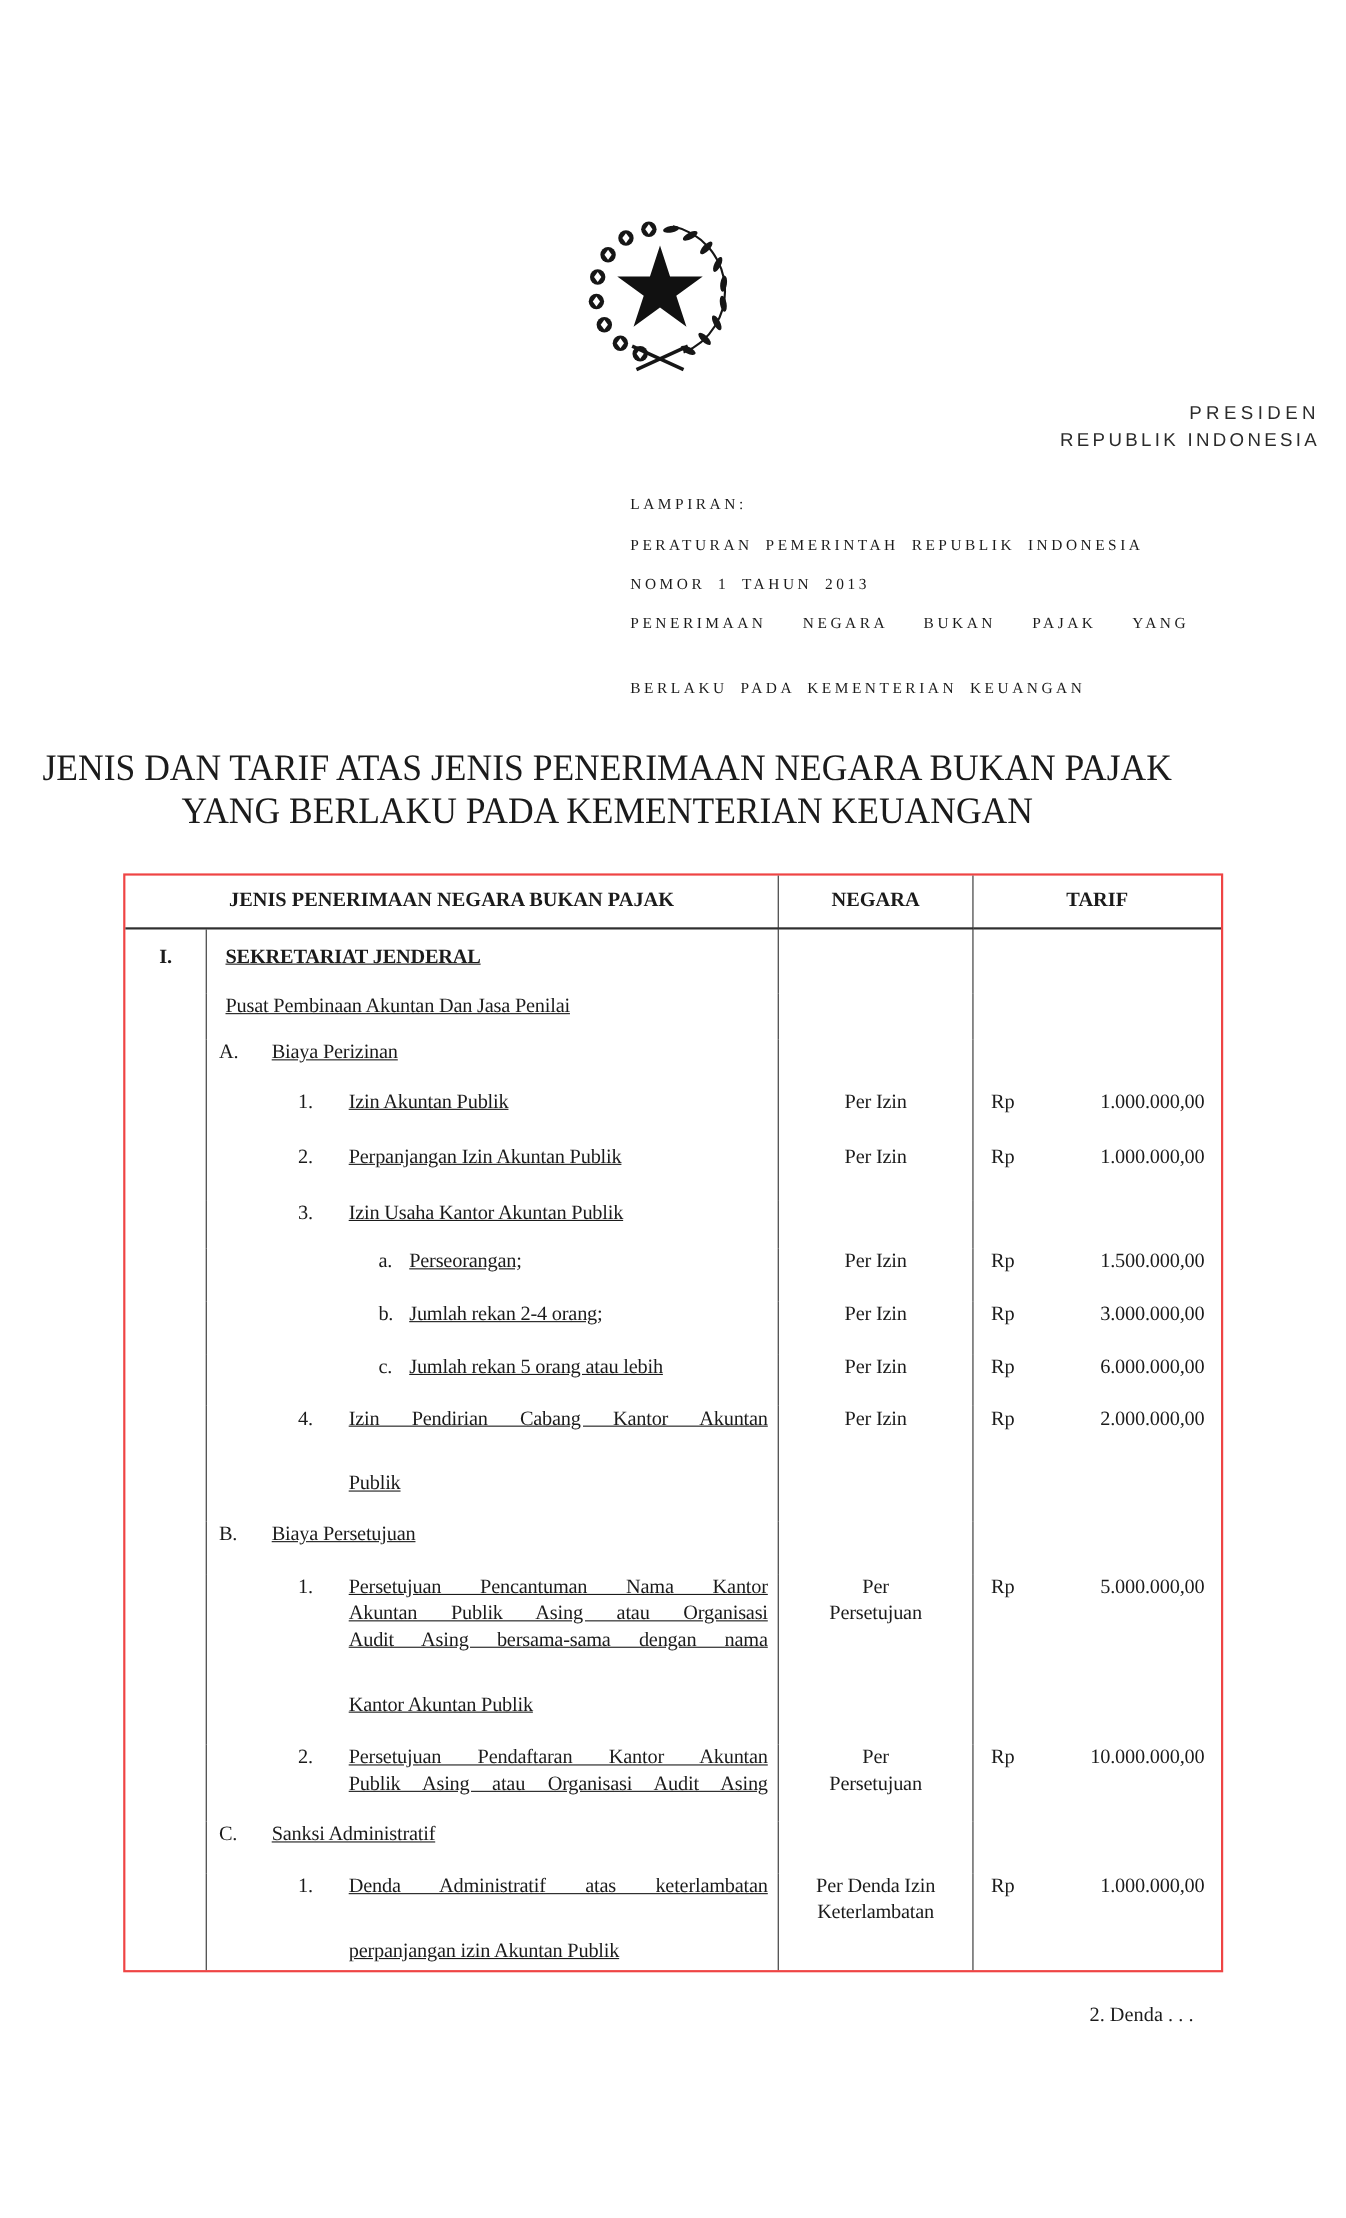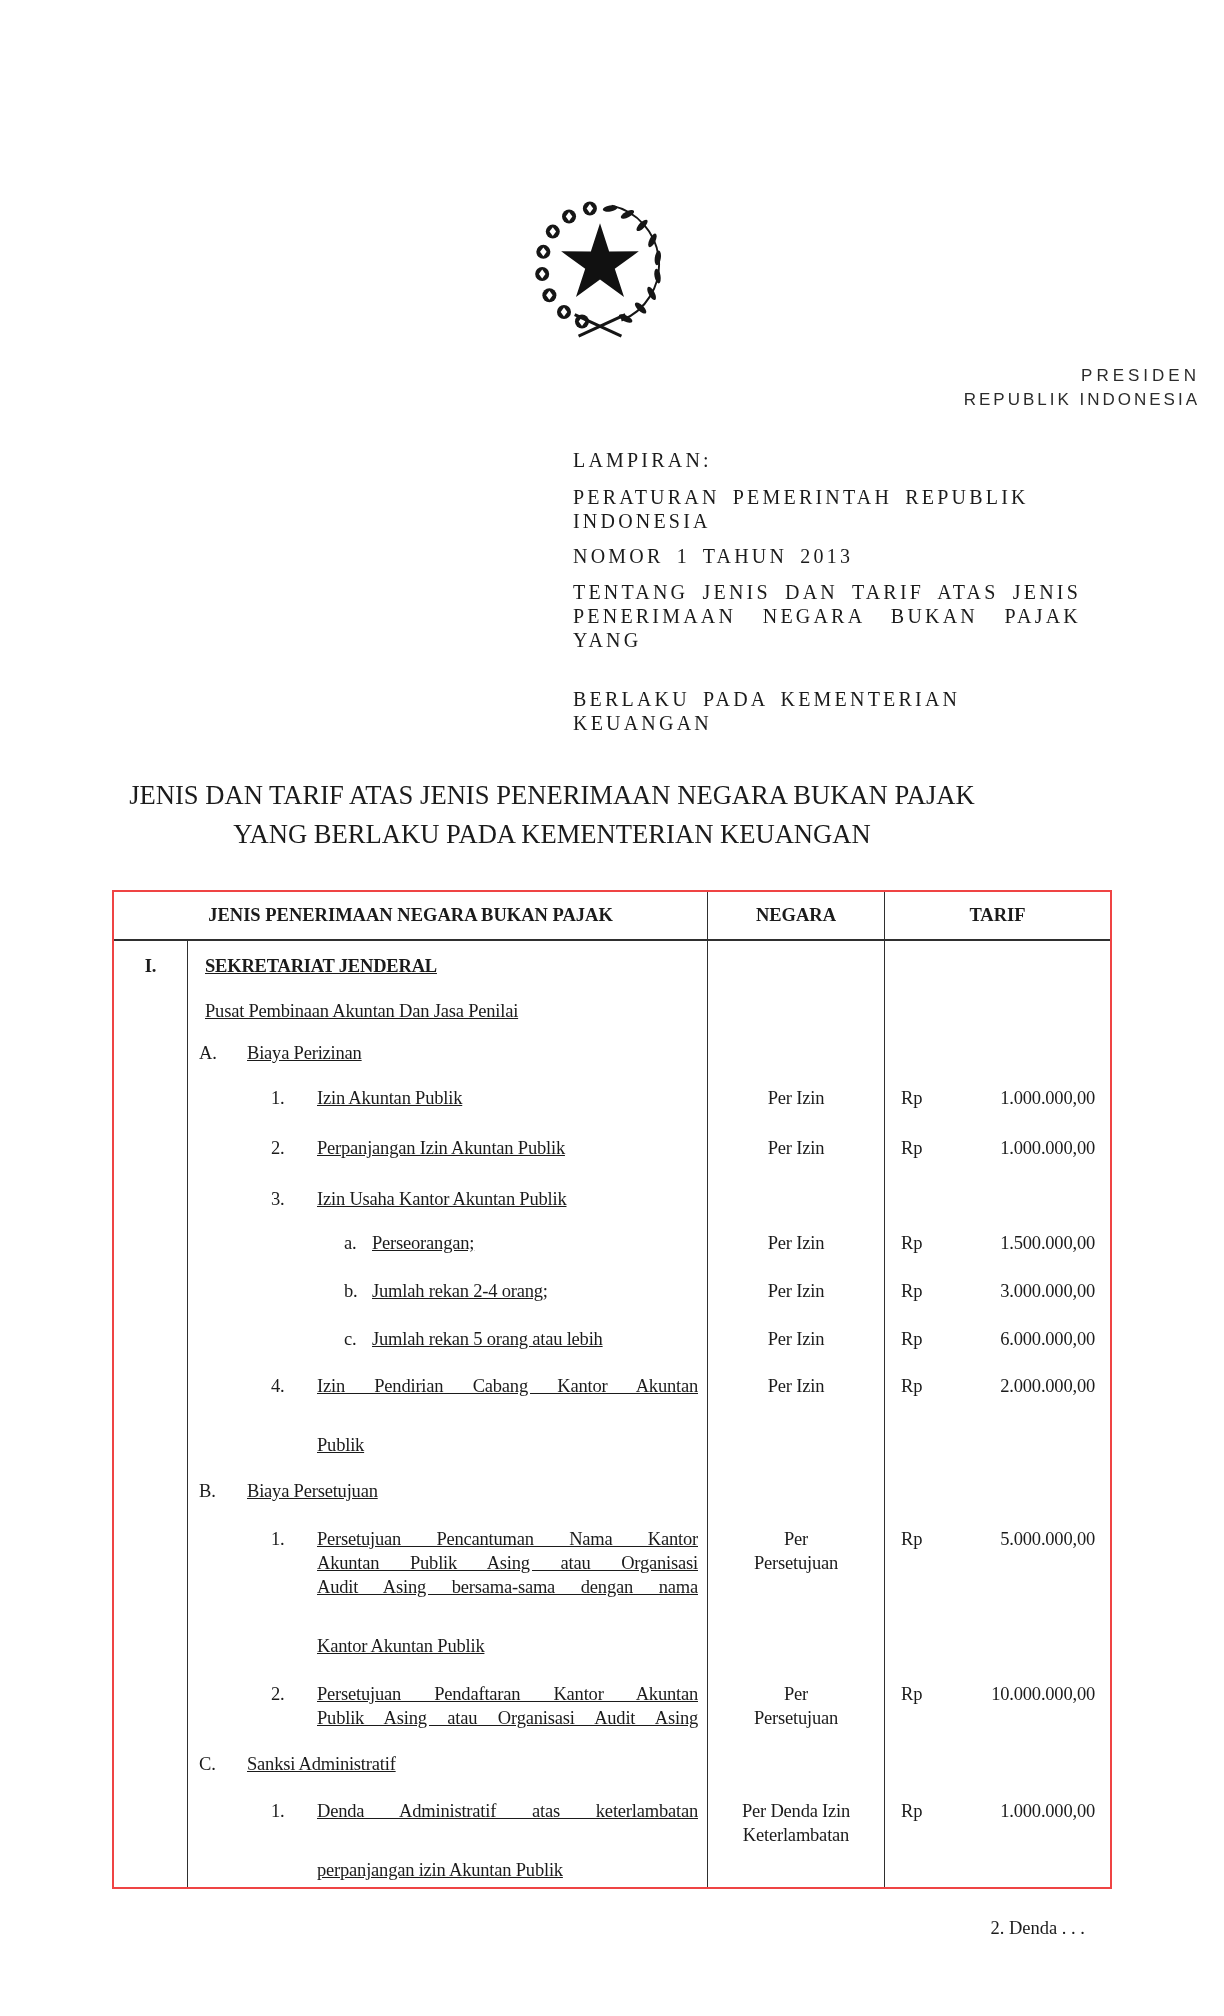--- a/index.html
+++ b/index.html
@@ -9,30 +9,30 @@
     -webkit-font-smoothing:antialiased;
   }
   
   .hdr{width:1200px;text-align:right;padding-top:192px;}
   .emblem{display:block;margin:0 auto;width:156px;height:146px;}
   .presiden{margin-top:28px;font-family:"Liberation Sans","DejaVu Sans",sans-serif;
     font-size:17px;line-height:20px;letter-spacing:4px;color:#2b2b2b;}
   .republik{margin-top:2px;font-family:"Liberation Sans","DejaVu Sans",sans-serif;
     font-size:17px;line-height:24px;letter-spacing:3px;color:#2b2b2b;padding-left:22px;}
   
-  .lampiran{margin:36px 0 0 573px;width:508px;font-size:20px;line-height:24px;
+  .lampiran{margin:36px 0 0 573px;width:508px;font-size:14px;line-height:24px;
     letter-spacing:3.2px;word-spacing:5px;}
   .lampiran .l2{margin-top:13px;}
   .lampiran .l3{margin-top:11px;}
   .lampiran .para{margin-top:12px;}
   .jline{text-align:justify;text-align-last:justify;}
   .jline2{text-align:justify;text-align-last:justify;}
   .lline{text-align:left;margin-top:35px;}
   
-  .doc-title{margin-top:45px;width:1104px;text-align:center;font-size:28px;}
+  .doc-title{margin-top:45px;width:1104px;text-align:center;font-size:34px;}
   .doc-title .t1{line-height:30px;transform:scaleX(0.95);}
   .doc-title .t2{margin-top:9px;line-height:30px;transform:scaleX(0.95);}
   
   .tbl{
     box-sizing:border-box;width:1000px;margin:41px 0 0 112px;
     border:2px solid #ef4444;display:grid;
     grid-template-columns:74px 520px 177px 1fr;
     font-size:18.5px;line-height:24px;letter-spacing:-0.2px;
   }
   .tr{display:contents;}
@@ -106,21 +106,20 @@
   </svg>
   <div class="presiden">PRESIDEN</div>
   <div class="republik">REPUBLIK INDONESIA</div>
 </div>
 
 <div class="lampiran">
   <div class="l1">LAMPIRAN:</div>
   <div class="l2">PERATURAN PEMERINTAH REPUBLIK INDONESIA</div>
   <div class="l3">NOMOR 1 TAHUN 2013</div>
   <div class="para">
-    <div class="jline">TENTANG JENIS DAN TARIF ATAS JENIS</div>
     <div class="jline">PENERIMAAN NEGARA BUKAN PAJAK YANG</div>
     <div class="lline">BERLAKU PADA KEMENTERIAN KEUANGAN</div>
   </div>
 </div>
 
 <div class="doc-title">
   <div class="t1">JENIS DAN TARIF ATAS JENIS PENERIMAAN NEGARA BUKAN PAJAK</div>
   <div class="t2">YANG BERLAKU PADA KEMENTERIAN KEUANGAN</div>
 </div>
 

